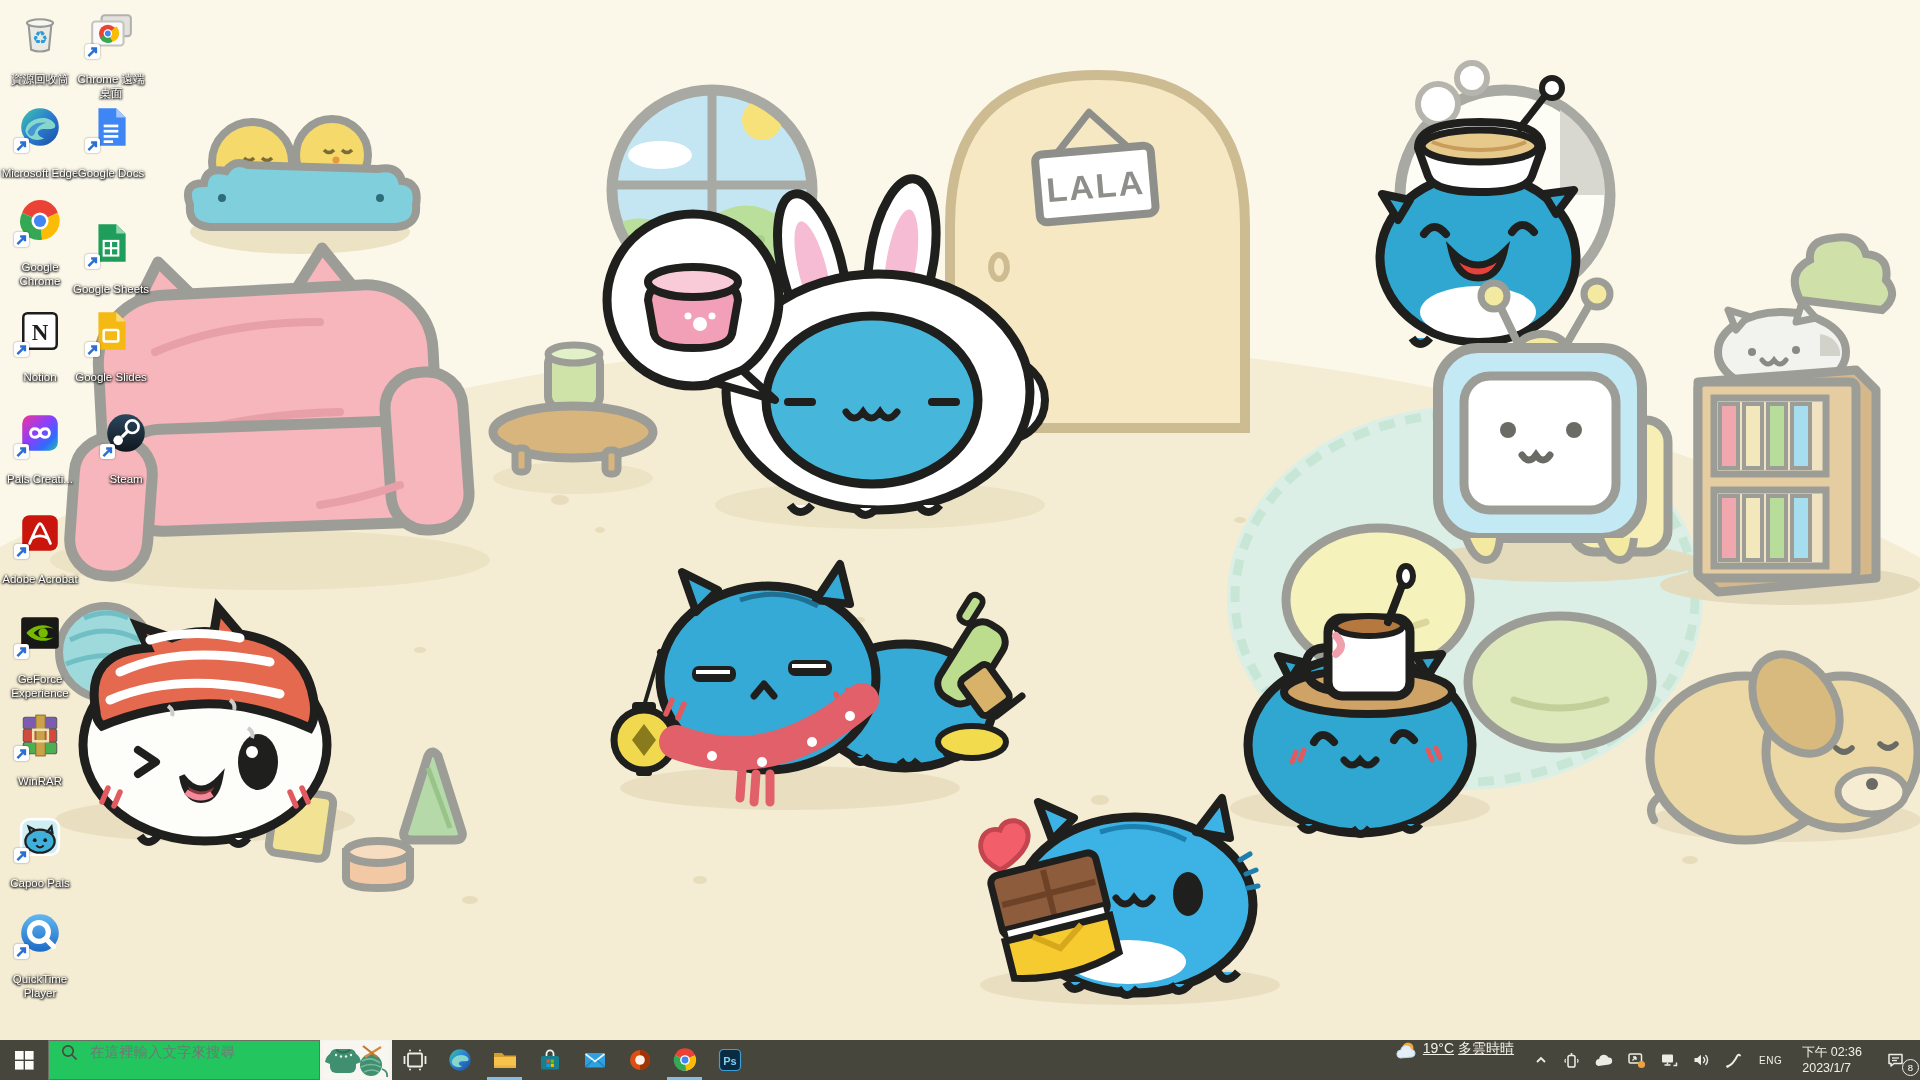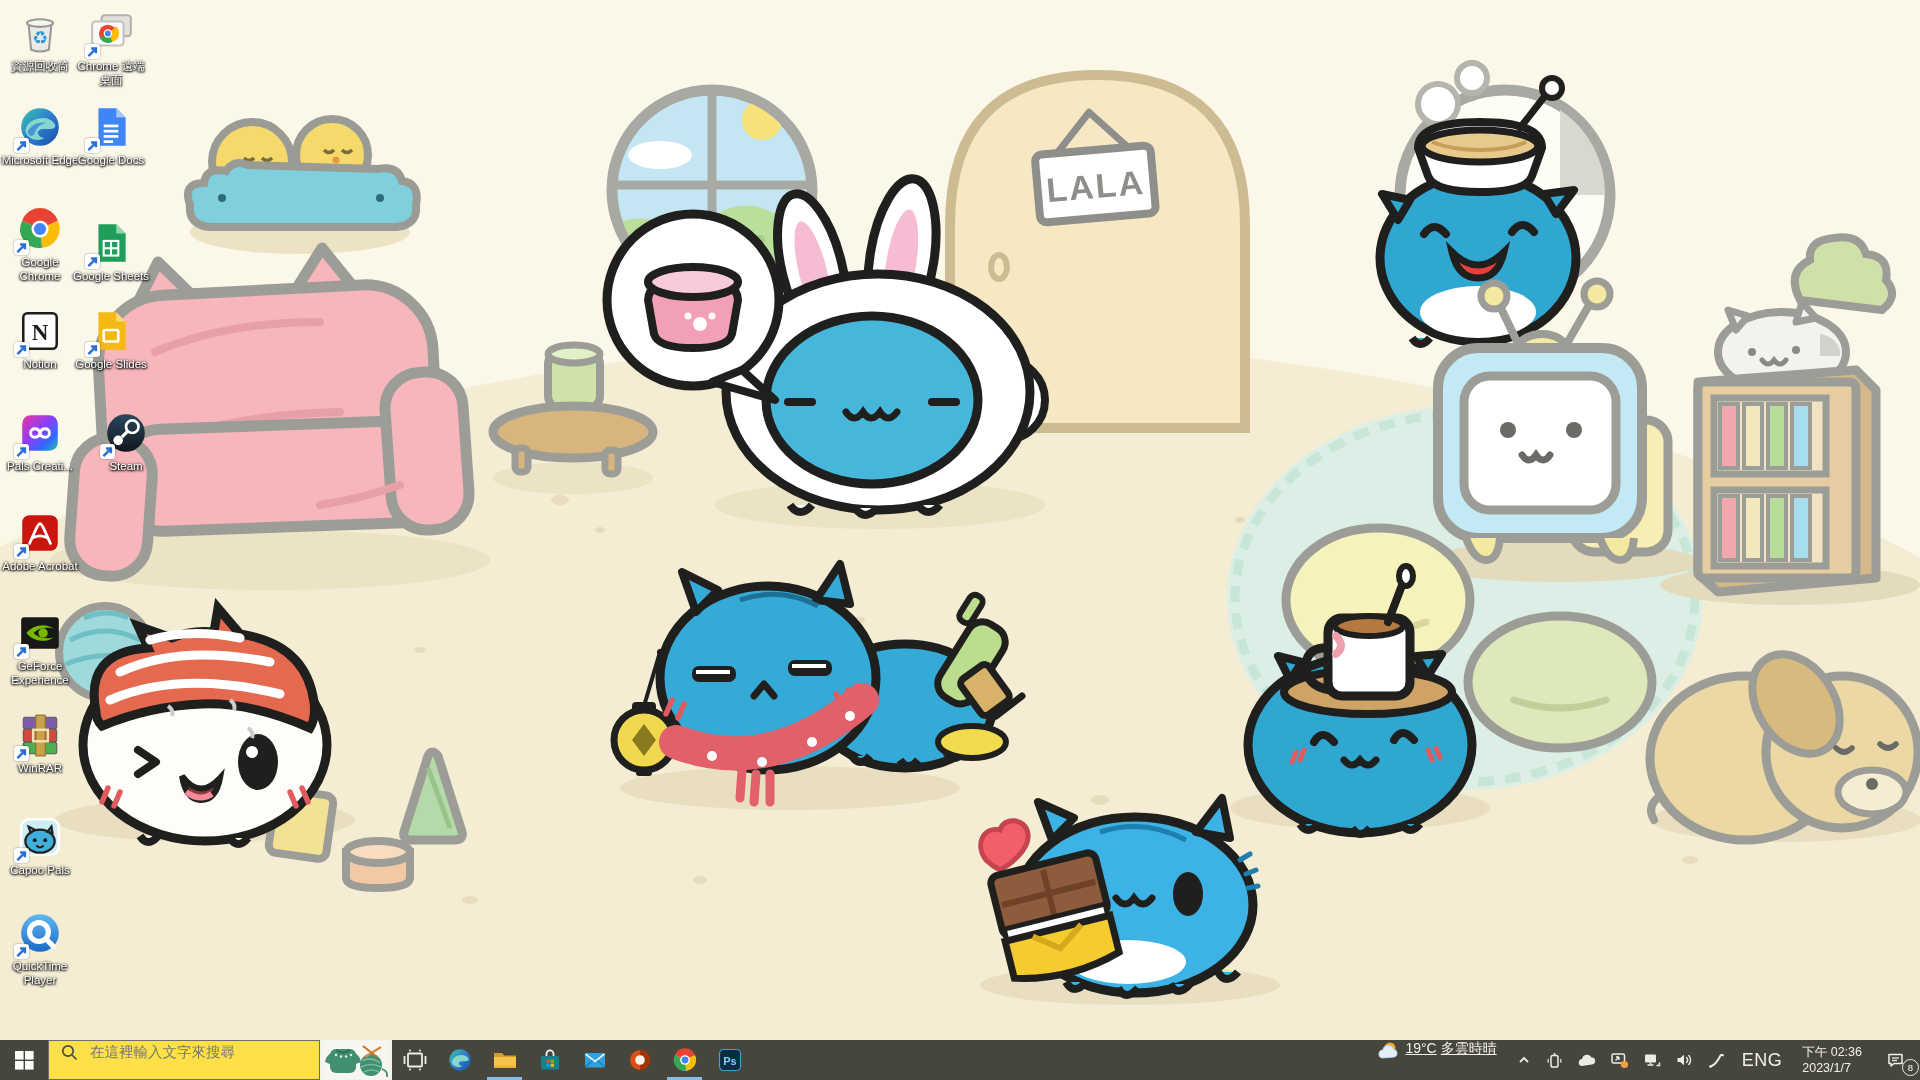--- a/index.html
+++ b/index.html
@@ -4,43 +4,43 @@
 <style>
   html,body{margin:0;padding:0;background:#222;}
   #screen{position:relative;width:1920px;height:1080px;overflow:hidden;
     font-family:"Liberation Sans","DejaVu Sans",sans-serif;background:#fbf7e9;}
   
   #wall{position:absolute;left:0;top:0;width:1920px;height:1040px;z-index:0;}
   
   .dicon{position:absolute;width:78px;z-index:2;text-align:center;cursor:default;}
   .dicon .img{position:relative;width:46px;height:46px;margin:0 auto;}
   .dicon .img svg{width:46px;height:46px;display:block;}
-  .dicon .lbl{margin-top:3px;font-size:11.5px;line-height:1.25;color:#fff;
+  .dicon .lbl{margin-top:16px;font-size:11.5px;line-height:1.25;color:#fff;
     text-shadow:1px 1px 2px rgba(0,0,0,.95),0 0 3px rgba(0,0,0,.8),-1px 1px 2px rgba(0,0,0,.7);
     word-break:break-word;}
   .sc{position:absolute;left:-3px;bottom:-3px;width:15px;height:15px;background:#fff;
     border-radius:3px;box-shadow:0 0 2px rgba(0,0,0,.45);display:flex;align-items:center;justify-content:center;}
   .sc svg{width:11px;height:11px;display:block;}
   
   #taskbar{position:absolute;left:0;bottom:0;width:1920px;height:40px;background:#47463c;
     z-index:5;display:flex;align-items:stretch;}
   .tb-btn{display:flex;align-items:center;justify-content:center;position:relative;}
   #start{width:48px;}
-  #searchbox{width:272px;background:#fde047;border:1px solid #6f6e64;display:flex;align-items:center;gap:10px;padding:0 0 16px 12px;box-sizing:border-box;}
+  #searchbox{width:272px;background:#22c55e;border:1px solid #6f6e64;display:flex;align-items:center;gap:10px;padding:0 0 16px 12px;box-sizing:border-box;}
   #searchbox input{border:none;outline:none;background:transparent;font-size:14.5px;color:#4a4a44;
     font-family:"Liberation Sans","DejaVu Sans",sans-serif;width:200px;}
   #widget{width:72px;background:#f4f3ec;display:flex;align-items:center;justify-content:center;}
   .appbtn{width:45px;align-items:center;}
   .appbtn svg{width:26px;height:26px;}
   .underline{position:absolute;left:5px;right:5px;bottom:0;height:3px;background:#86bde4;}
   #tray{margin-left:auto;display:flex;align-items:center;color:#f2f1e8;}
   .tray-item{display:flex;align-items:center;justify-content:center;height:40px;padding:0 7px;position:relative;}
   .tray-item svg{display:block;}
   #weatherbox{display:flex;align-items:flex-start;gap:4px;padding:0 12px;font-size:14px;text-decoration:underline;}
-  #langind{font-size:18px;padding:0 10px;letter-spacing:.5px;}
+  #langind{font-size:10px;padding:0 10px;letter-spacing:.5px;}
   #clock{font-size:12.5px;line-height:1.3;padding:0 10px;}
   .badge8{position:absolute;right:1px;bottom:4px;width:15px;height:15px;border-radius:50%;
     background:#47463c;border:1.4px solid #efeee6;color:#fff;font-size:9.5px;display:flex;
     align-items:center;justify-content:center;}
 </style>
 </head>
 <body>
 
 <div id="screen">
 
@@ -425,21 +425,21 @@
     </svg>
     <span class="sc">
           <svg viewBox="0 0 11 11">
             <path d="M2.5 8.5 L8 3 M4.5 3 H8 V6.5" stroke="#2b6fd4" stroke-width="1.8" fill="none"></path>
           </svg>
         </span>
   </div>
   <div class="lbl">Google Docs</div>
 </div>
 
-<div class="dicon" style="left:1px;top:206px">
+<div class="dicon" style="left:1px;top:198px">
   <div class="img">
     <svg viewBox="0 0 44 44">
       <circle cx="22" cy="22" r="18" fill="#fff"></circle>
       <path d="M22 22 L5 14 A18 18 0 0 1 39 14 Z" fill="#ea4335"></path>
       <path d="M22 22 L39 14 A18 18 0 0 1 24 39.9 Z" fill="#fbbc05"></path>
       <path d="M22 22 L24 39.9 A18 18 0 0 1 5 14 Z" fill="#34a853"></path>
       <circle cx="22" cy="22" r="8.2" fill="#fff"></circle>
           <circle cx="22" cy="22" r="5.8" fill="#4285f4"></circle>
     </svg>
     <span class="sc">

